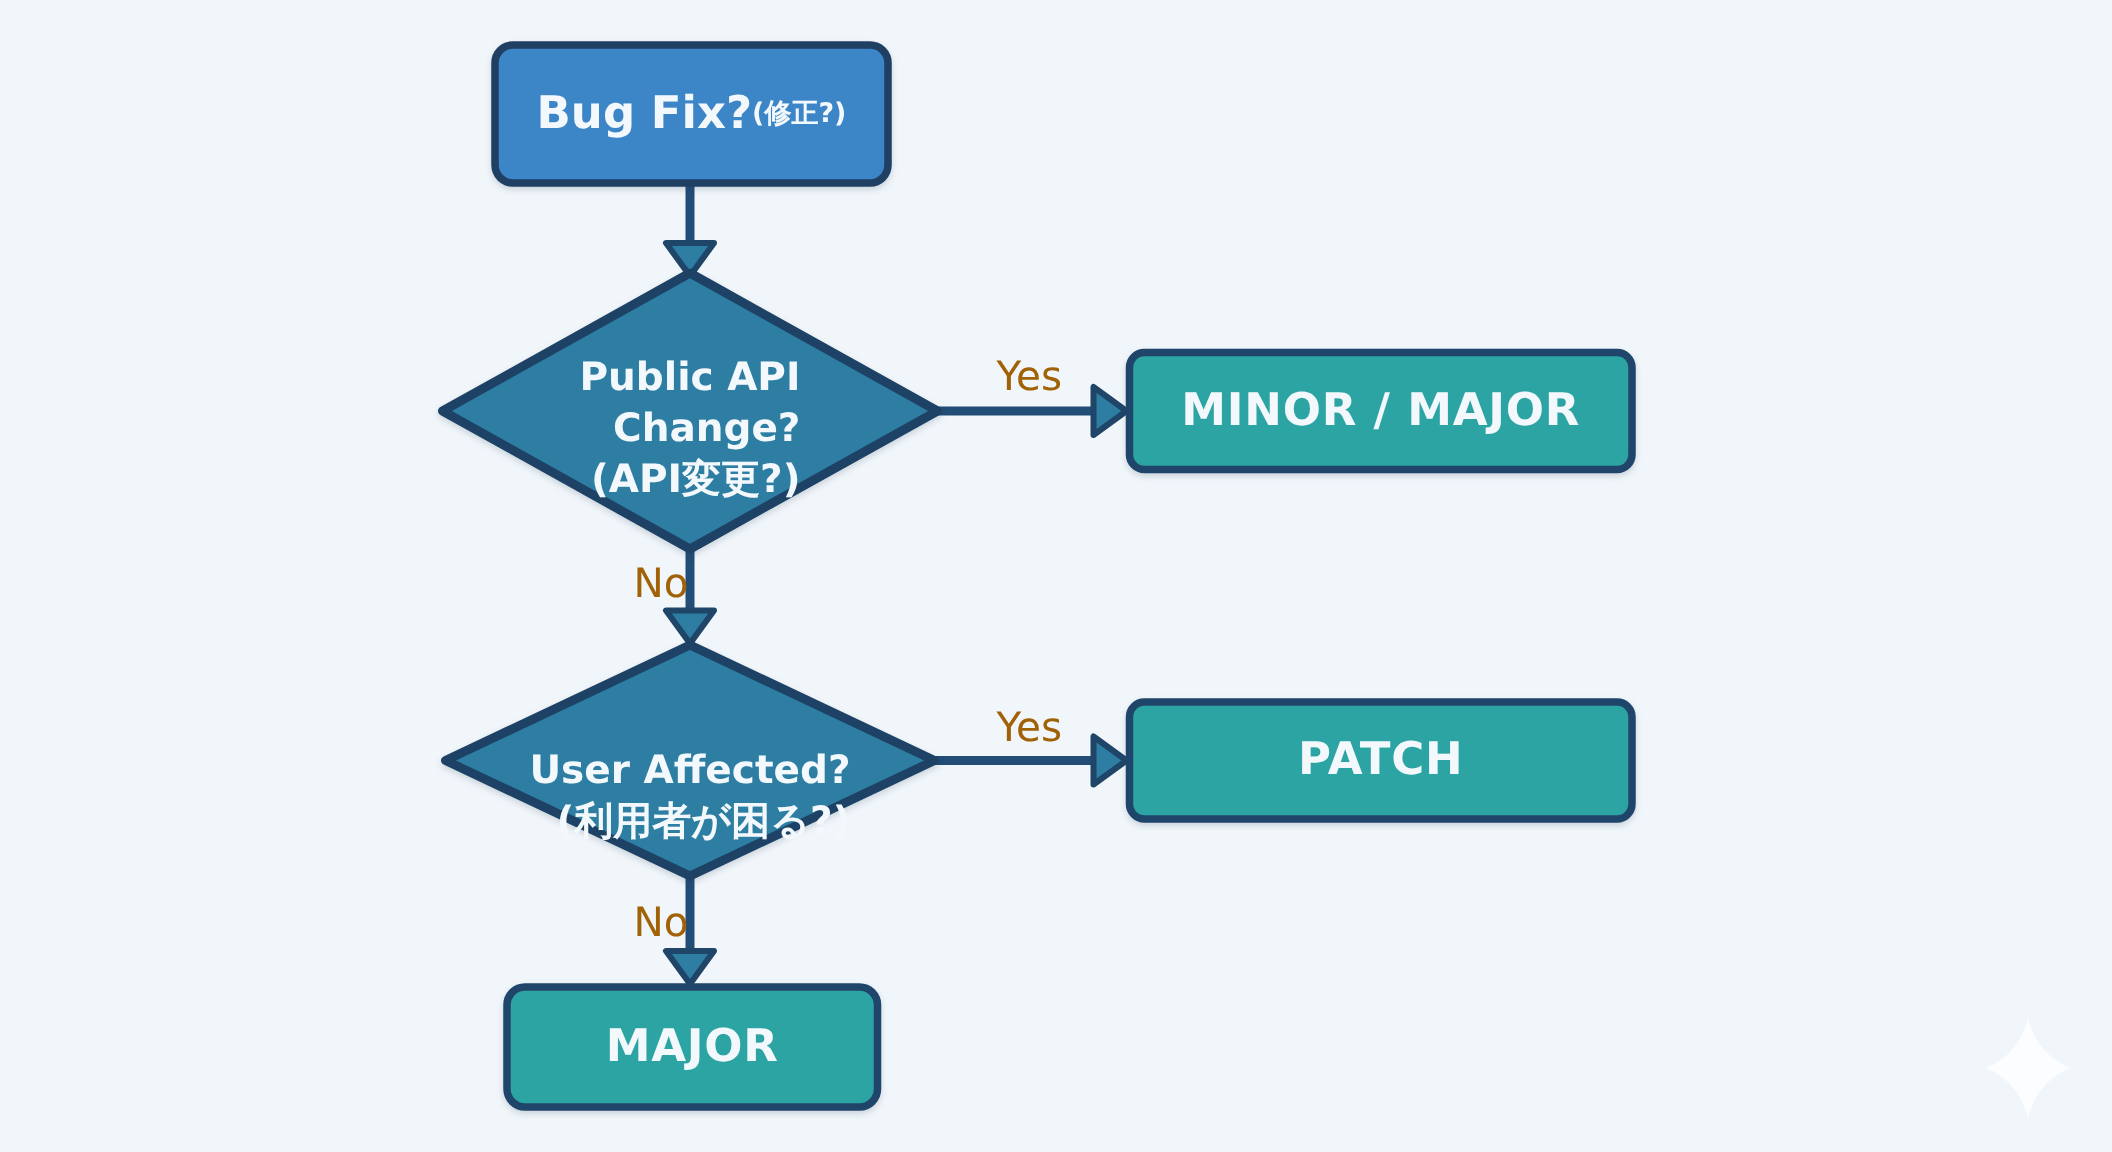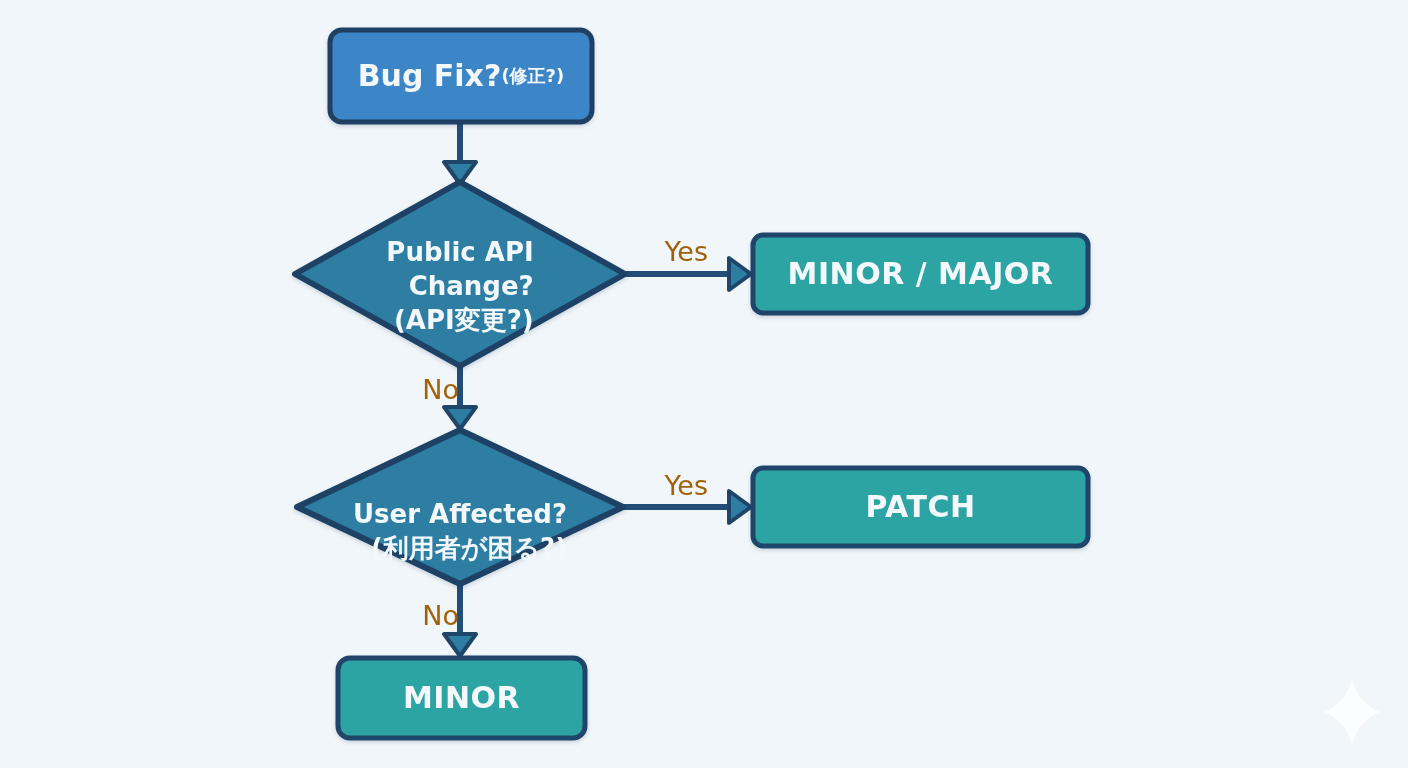--- a/index.html
+++ b/index.html
@@ -97,21 +97,21 @@
 Change?
 (API変更?)</div>
 
   <div class="node-text decision-label" style="left:310px; top:473px; width:300px; height:68px;margin-top:24px;">User Affected?
 (利用者が困る?)</div>
 
   <div class="node-text result-label" style="left:753px; top:235px; width:335px; height:78px;">MINOR / MAJOR</div>
 
   <div class="node-text result-label" style="left:753px; top:468px; width:335px; height:78px;">PATCH</div>
 
-  <div class="node-text result-label" style="left:338px; top:658px; width:247px; height:80px;">MINOR</div>
+  <div class="node-text result-label" style="left:338px; top:658px; width:247px; height:80px;">MAJOR</div>
 
   <div class="edge-label" style="left:638px; top:236px;">Yes</div>
 
   <div class="edge-label" style="left:389px; top:374px;">No</div>
 
   <div class="edge-label" style="left:638px; top:470px;">Yes</div>
 
   <div class="edge-label" style="left:389px; top:600px;">No</div>
 
 </div>

